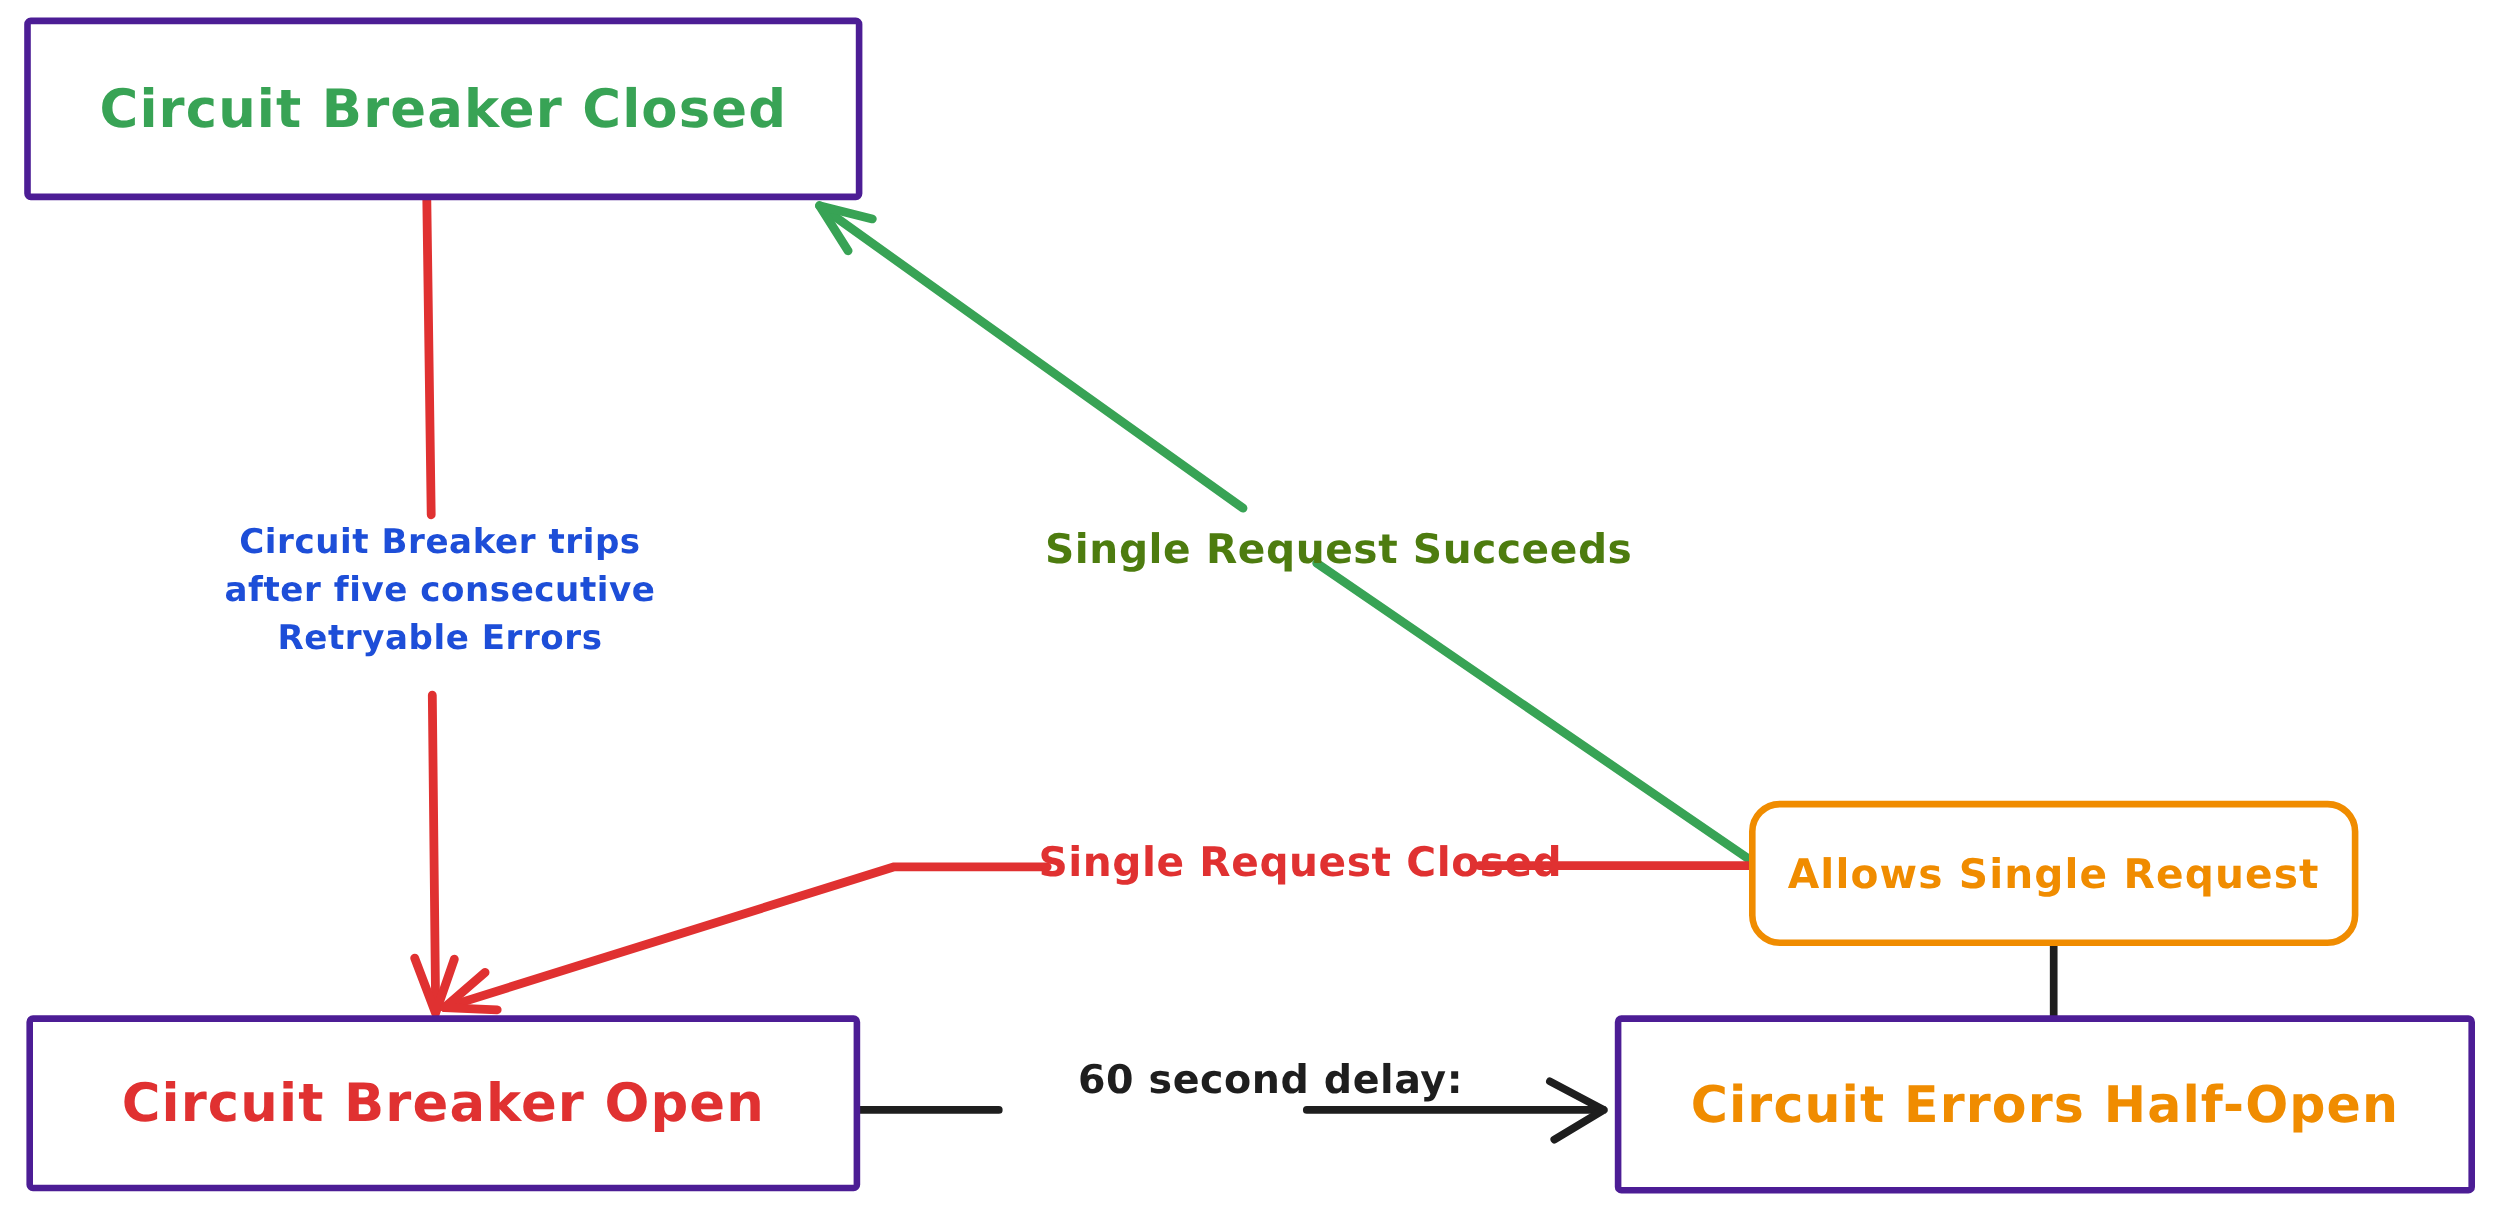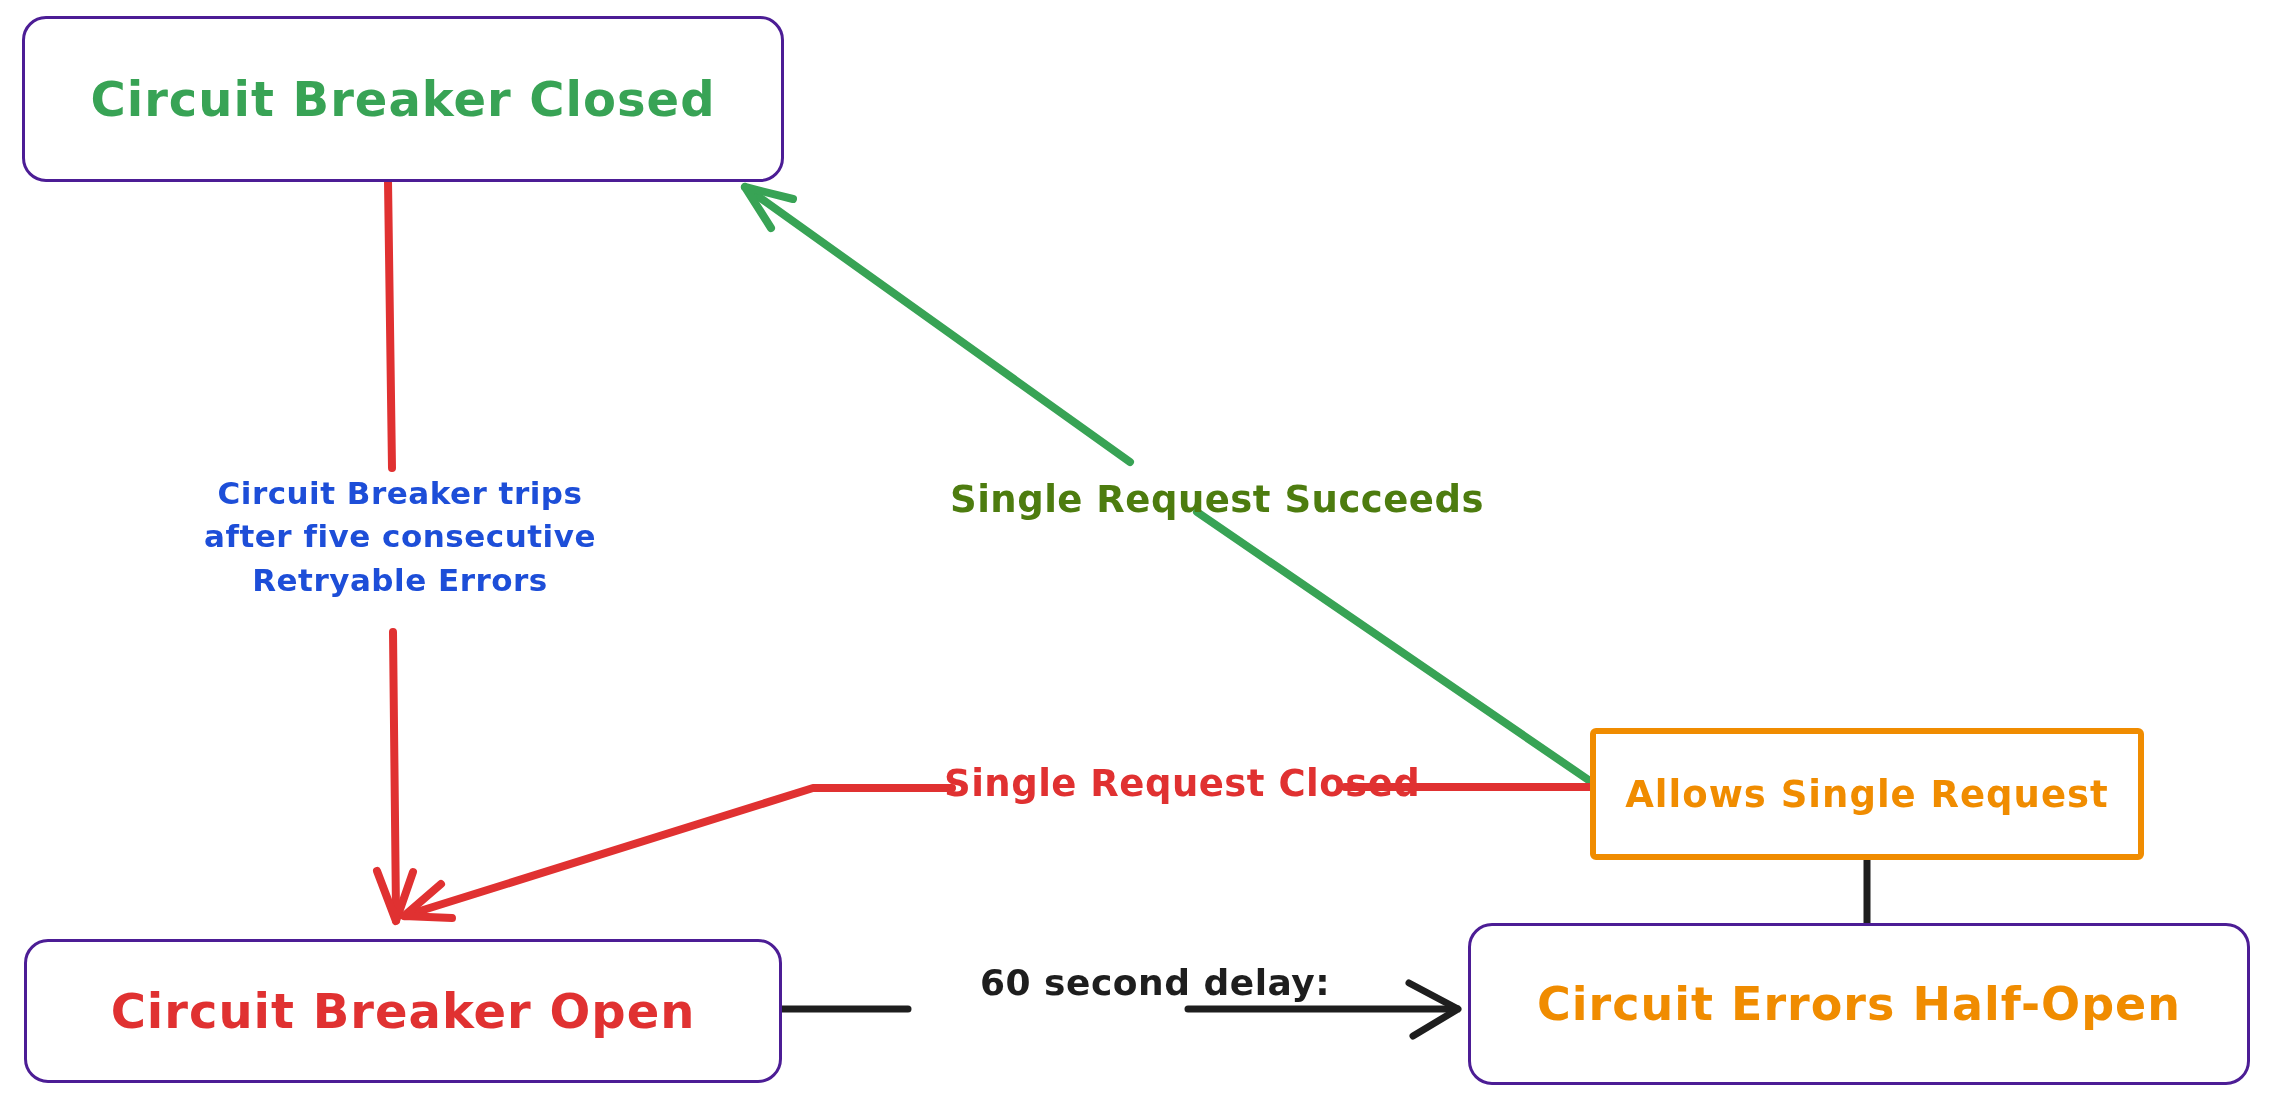--- a/index.html
+++ b/index.html
@@ -22,32 +22,32 @@
     width: 2272px;
     height: 1107px;
     pointer-events: none;
   }
   .node {
     position: absolute;
     display: flex;
     align-items: center;
     justify-content: center;
     background: #ffffff;
-    border: 3px solid #4c1d95;
-    border-radius: 24px;
+    border: 6px solid #4c1d95;
+    border-radius: 6px;
     box-sizing: border-box;
     text-align: center;
     font-weight: 700;
     letter-spacing: 1px;
   }
   .node-closed   { left: 22px;   top: 16px;  width: 762px; height: 166px; color: #38a355; font-size: 48px; }
-  .node-open     { left: 24px;   top: 923px; width: 758px; height: 144px; color: #e03131; font-size: 48px; margin-top: 16px; }
+  .node-open     { left: 24px;   top: 923px; width: 758px; height: 160px; color: #e03131; font-size: 48px; }
   .node-halfopen { left: 1468px; top: 923px; width: 782px; height: 162px; color: #f08c00; font-size: 46px; }
   .node-allows   { left: 1590px; top: 728px; width: 554px; height: 132px; color: #f08c00; font-size: 37px;
-                   border: 6px solid #f08c00; border-radius: 6px; }
+                   border: 6px solid #f08c00; border-radius: 28px; }
   .edge-label {
     position: absolute;
     text-align: center;
     font-weight: 700;
     letter-spacing: 0.5px;
     background: transparent;
     white-space: nowrap;
   }
   .edge-label .line { display: block; }
   .label-trips    { left: 140px; top: 472px; width: 520px; font-size: 31px; line-height: 1.40; color: #1d4ed8; }

